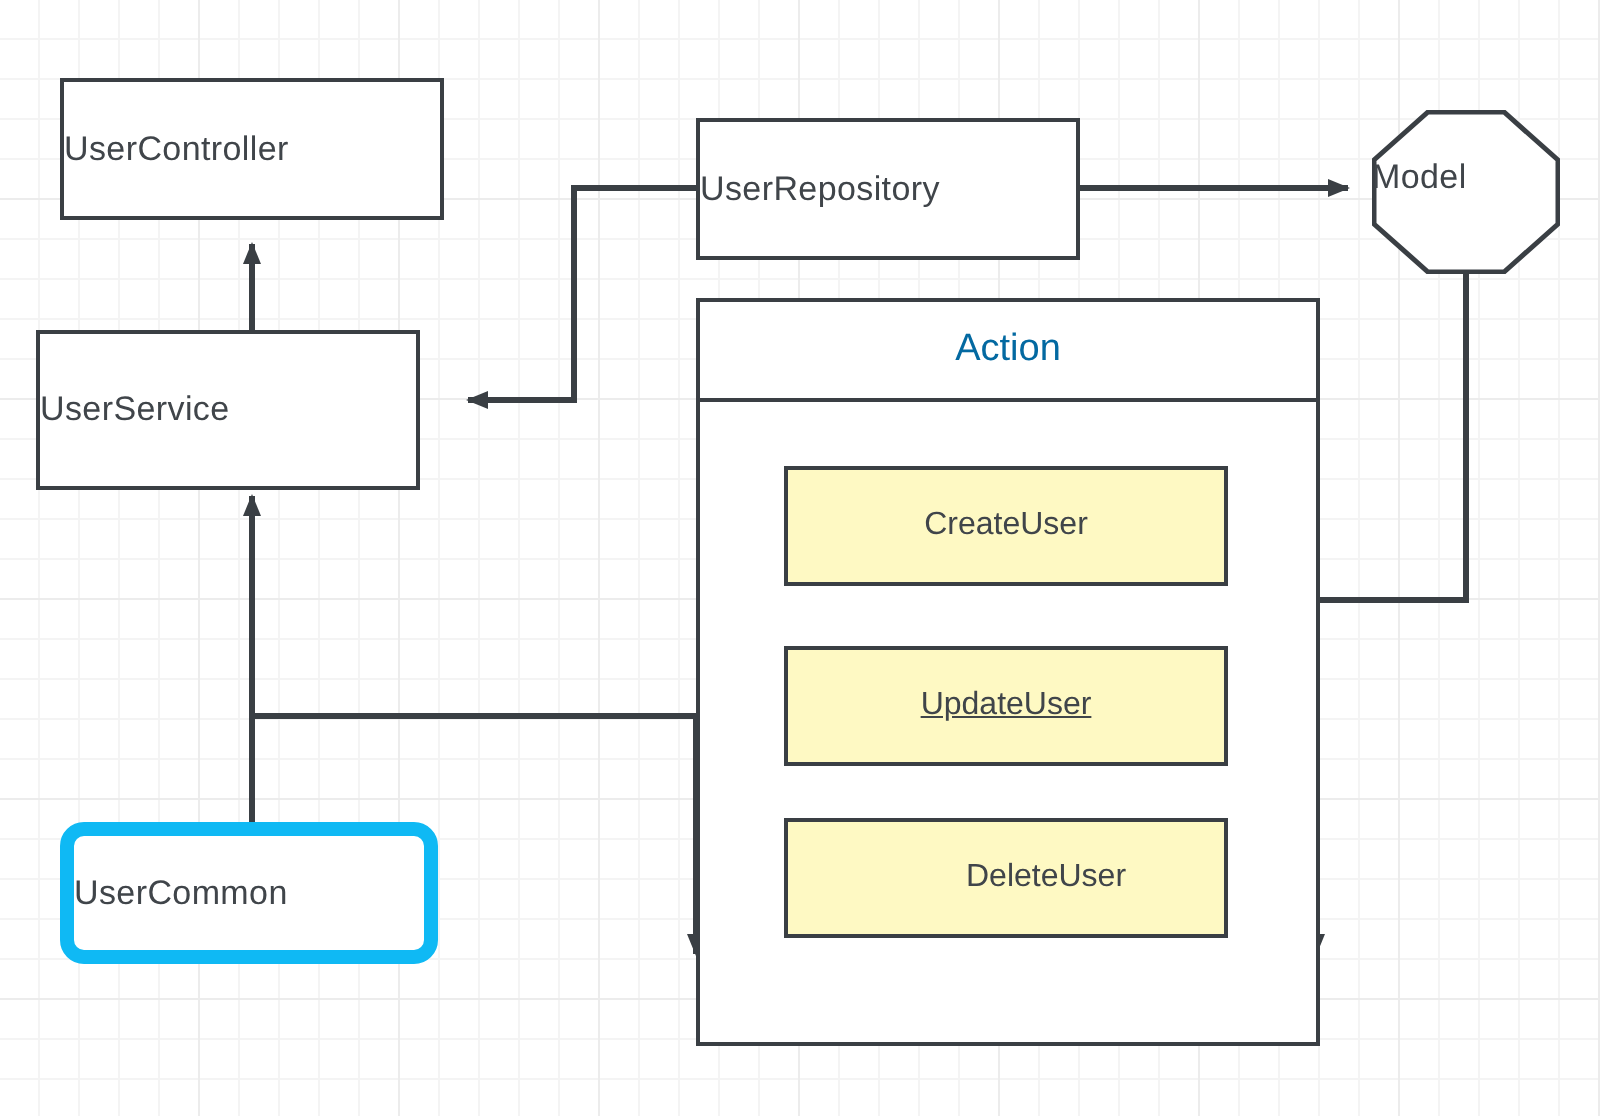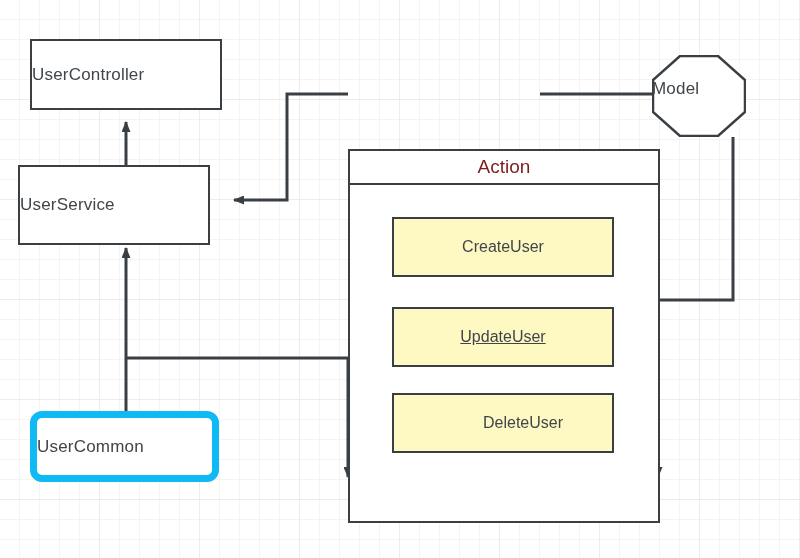--- a/index.html
+++ b/index.html
@@ -53,21 +53,21 @@
 
   #node-usercommon {
     left: 30px; top: 411px; width: 189px; height: 71px;
     border: 7px solid #0fb9f4;
     border-radius: 12px;
     background: #ffffff;
   }
 
   
   #node-model {
-    left: 652px; top: 55px; width: 94px; height: 68px;
+    left: 686px; top: 55px; width: 94px; height: 68px;
     border: none;
     background: transparent;
   }
   #node-model .oct-svg {
     position: absolute;
     left: 0; top: 0;
     width: 94px; height: 82px;
   }
   #node-model .node-label {
     position: relative;
@@ -79,26 +79,26 @@
     position: absolute;
     left: 348px; top: 149px;
     width: 312px; height: 374px;
     box-sizing: border-box;
     border: 2px solid #3a3f44;
     background: #ffffff;
     z-index: 1;
   }
   #container-action .action-title {
     box-sizing: border-box;
-    height: 34px;
+    height: 50px;
     border-bottom: 2px solid #3a3f44;
     display: flex;
     align-items: center;
     justify-content: center;
-    color: #7f1d1d;
+    color: #0369a1;
     font-size: 19px;
   }
   #container-action .action-body {
     position: relative;
     height: 320px;
   }
   .action-item {
     position: absolute;
     left: 42px;
     width: 222px;
@@ -158,20 +158,23 @@
   </div>
 
   <div class="node" id="node-userservice">
     <span class="node-label">UserService</span>
   </div>
 
   <div class="node" id="node-usercommon">
     <span class="node-label">UserCommon</span>
   </div>
 
+  <div class="node" id="node-userrepository">
+    <span class="node-label">UserRepository</span>
+  </div>
 
   <div class="node" id="node-model">
     <svg class="oct-svg" viewBox="0 0 94 82" width="94" height="82">
       <polygon points="28,1 66,1 93,25 93,57 66,81 28,81 1,57 1,25" fill="#ffffff" stroke="#3a3f44" stroke-width="2.5"></polygon>
     </svg>
     <span class="node-label">Model</span>
   </div>
 
   <div id="container-action">
     <div class="action-title">

